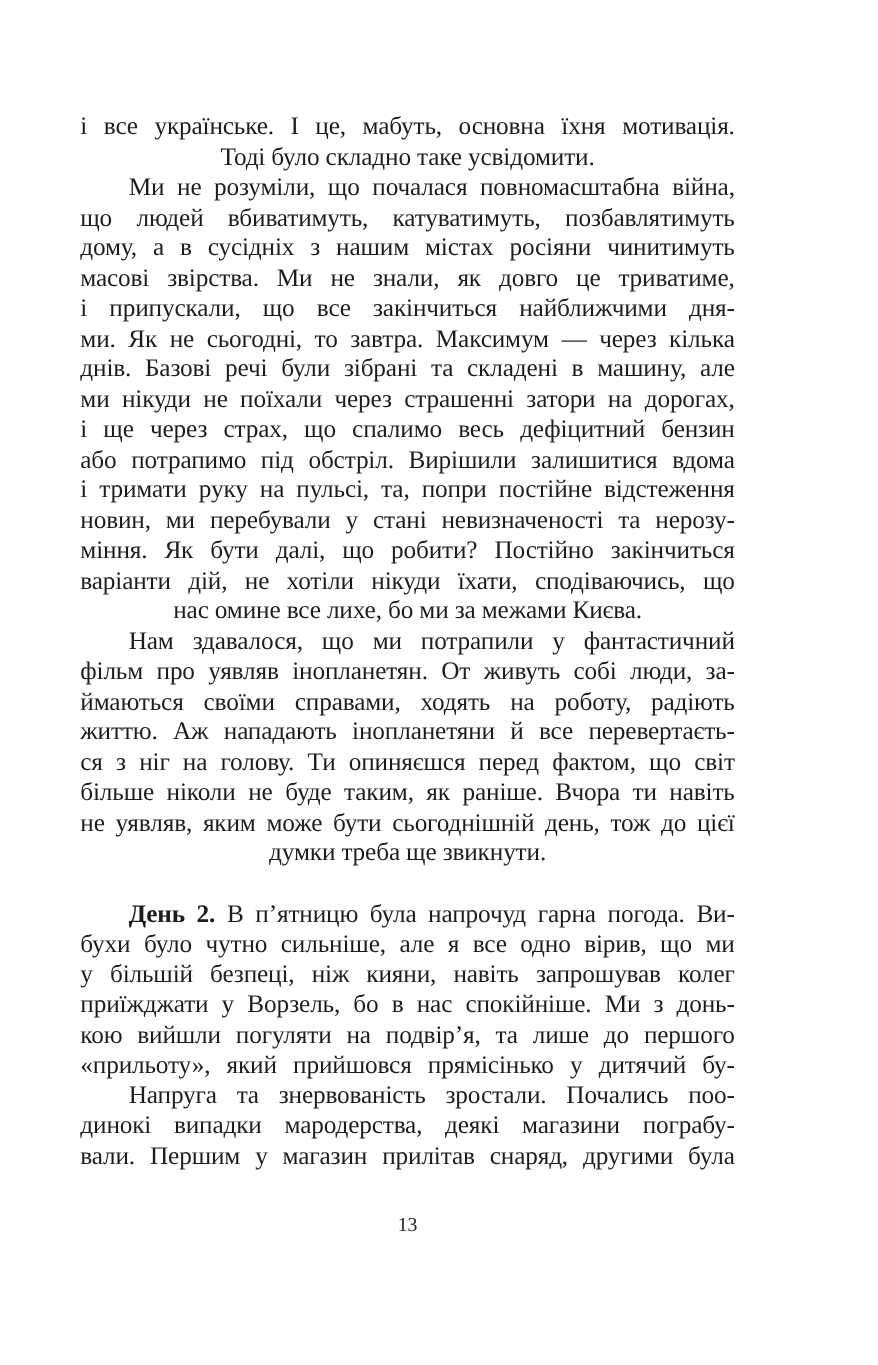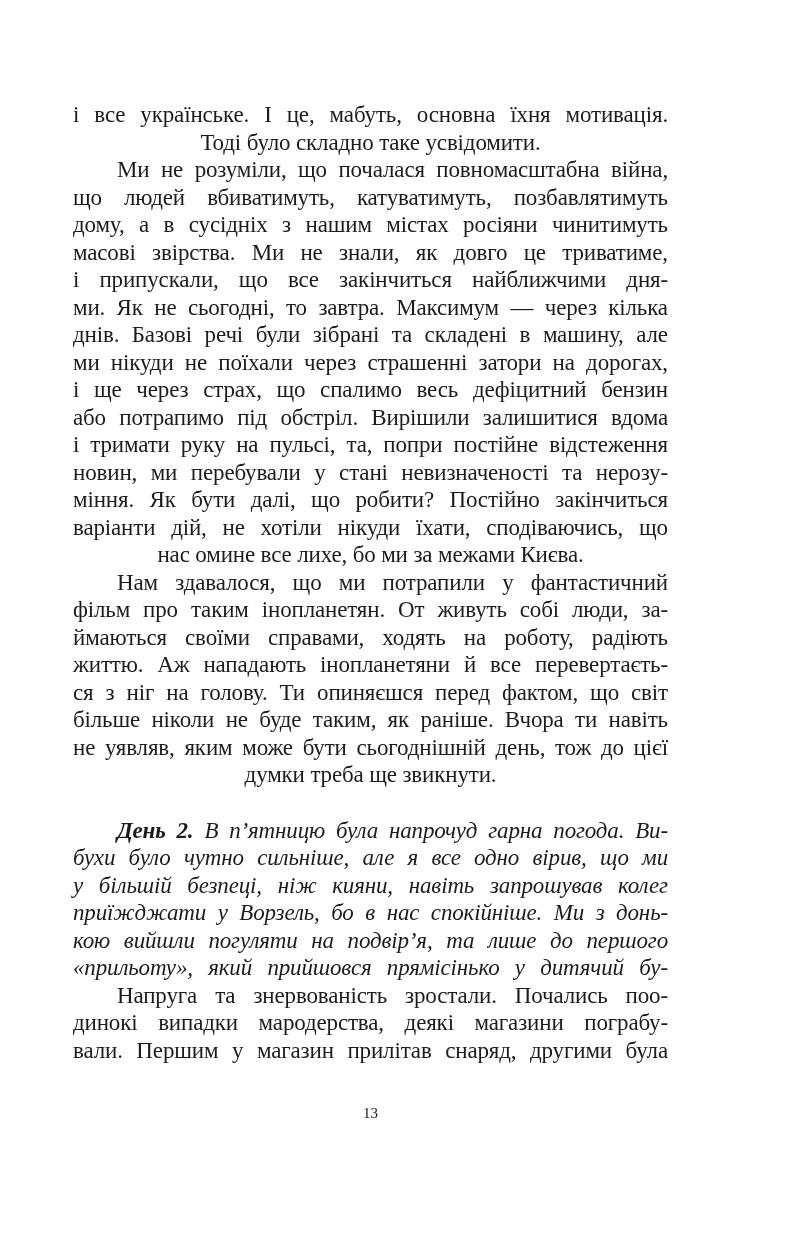--- a/index.html
+++ b/index.html
@@ -15,40 +15,40 @@
   }
   .text-block {
     position: absolute;
     left: 73px;
     top: 101px;
     width: 595px;
     font-size: 23px;
     letter-spacing: -0.15px;
   }
   .para { }
-  .para-gap { margin-top: 28px; font-style: italic; }
+  .para-gap { margin-top: 28px; }
   .line {
     height: 27.5px;
     line-height: 27.5px;
     white-space: nowrap;
   }
   
   .jl { display: flex; justify-content: space-between; }
   
   .ll { display: block; text-align: center; }
   
   .ind { padding-left: 44px; }
   .line b { font-weight: 700; }
   .page-number {
     position: absolute;
     left: 73px;
     top: 1100px;
     width: 595px;
     text-align: center;
-    font-size: 15px;
+    font-size: 18px;
     line-height: 27.5px;
     color: #1c1c1c;
   }
 </style>
 </head>
 <body>
 
 <div class="page">
   <div class="text-block" id="text-block" style="color: rgb(28, 28, 28);">
       <div class="para">
@@ -217,21 +217,21 @@
           <span>здавалося,</span>
           <span>що</span>
           <span>ми</span>
           <span>потрапили</span>
           <span>у</span>
           <span>фантастичний</span>
         </div>
         <div class="line jl">
           <span>фільм</span>
           <span>про</span>
-          <span>таким</span>
+          <span>уявляв</span>
           <span>інопланетян.</span>
           <span>От</span>
           <span>живуть</span>
           <span>собі</span>
           <span>люди,</span>
           <span>за-</span>
         </div>
         <div class="line jl">
           <span>ймаються</span>
           <span>своїми</span>

